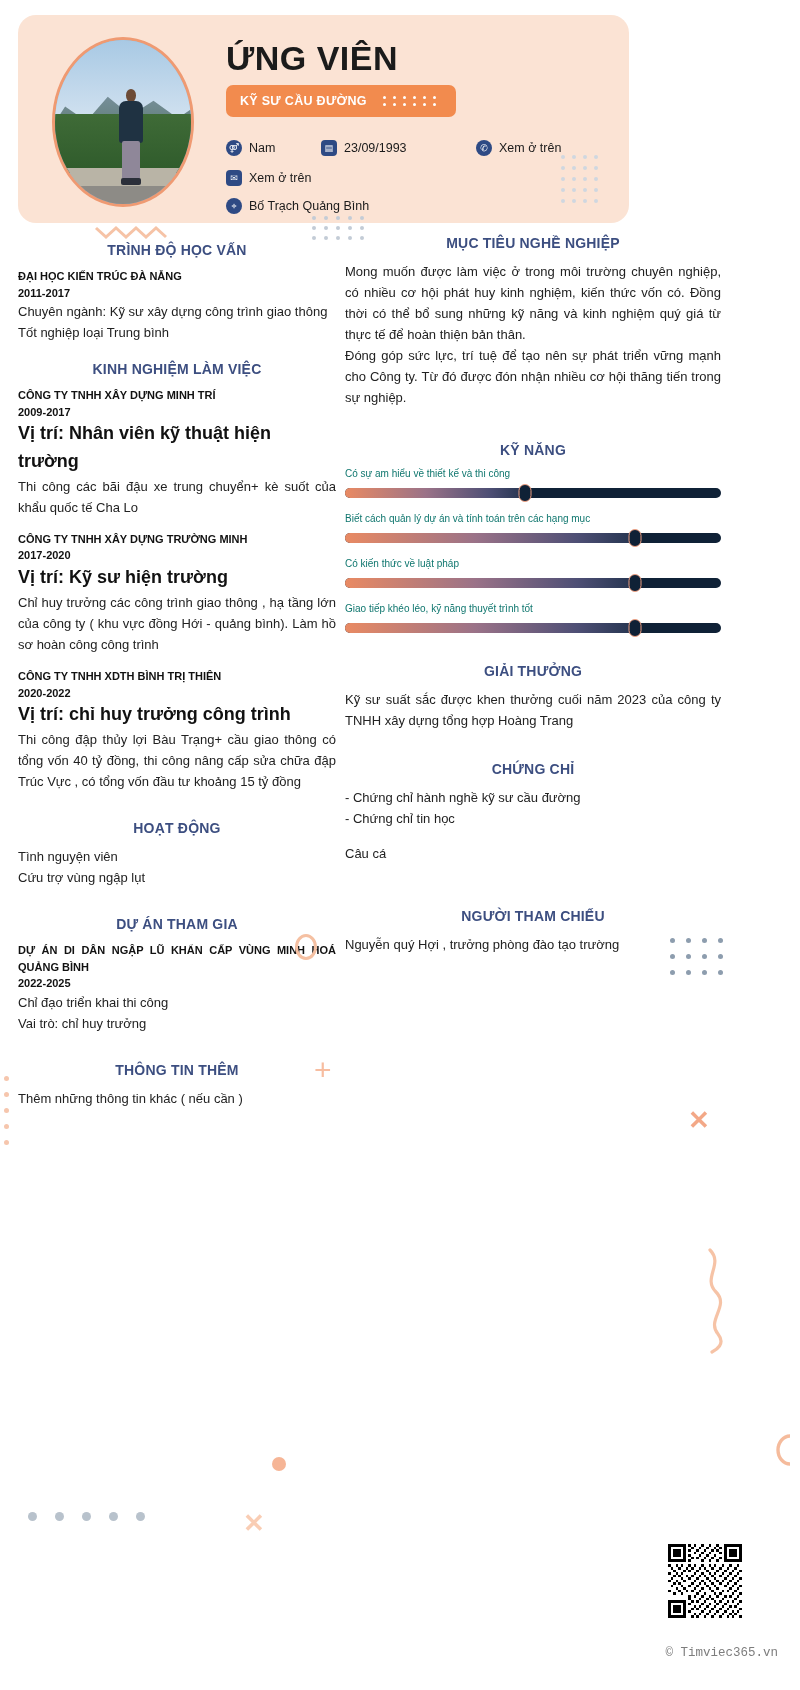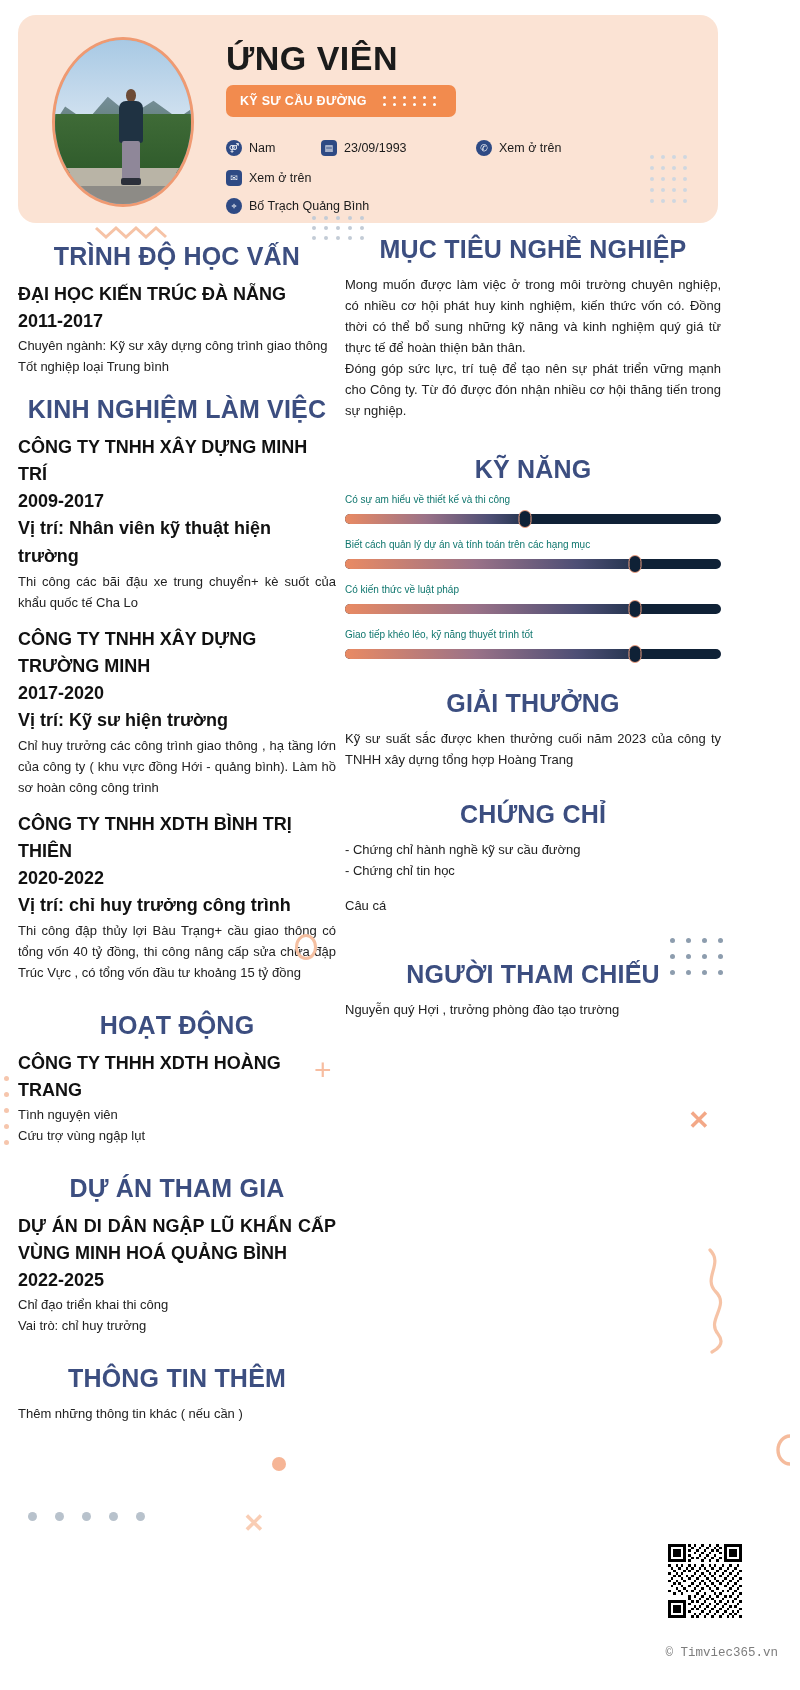--- a/index.html
+++ b/index.html
@@ -14,21 +14,21 @@
     width: 800px;
     height: 1690px;
     background: #ffffff;
     overflow: hidden;
   }
 
   
   .header-card {
     position: absolute;
     left: 18px; top: 15px;
-    width: 700px; height: 208px;
+    width: 611px; height: 208px;
     background: #fbe3d4;
     border-radius: 18px;
   }
   .photo-wrap {
     position: absolute;
     left: 34px; top: 22px;
     width: 142px; height: 170px;
     border-radius: 50%;
     border: 3px solid #ef9a72;
     overflow: hidden;
@@ -108,30 +108,30 @@
 
   .zigzag { position: absolute; left: 94px; top: 224px; }
 
   
   .col-left  { position: absolute; left: 18px;  top: 238px; width: 318px; }
   .col-right { position: absolute; left: 345px; top: 231px; width: 376px; }
 
   .sec-title {
     text-align: center;
     color: #3c4e80;
-    font-size: 25px;
+    font-size: 14px;
     font-weight: 700;
     letter-spacing: 0.2px;
     margin: 18px 0 10px 0;
   }
   .col-left .sec-title:first-child,
   .col-right .sec-title:first-child { margin-top: 4px; }
 
   .b-bold {
-    font-size: 18px; font-weight: 700; color: #111; line-height: 1.5;
+    font-size: 11px; font-weight: 700; color: #111; line-height: 1.5;
   }
   .b-semi {
     font-size: 18px; font-weight: 700; color: #111; line-height: 1.55;
   }
   .b-norm {
     font-size: 13px; color: #222; line-height: 1.62; text-align: justify;
   }
   .b-norm.nojust { text-align: left; }
   .blk { margin-bottom: 13px; }
 
@@ -318,21 +318,20 @@
 
     <div class="blk">
       <div class="b-bold">CÔNG TY TNHH XDTH BÌNH TRỊ THIÊN</div>
       <div class="b-bold">2020-2022</div>
       <div class="b-semi">Vị trí: chỉ huy trưởng công trình</div>
       <div class="b-norm">Thi công đập thủy lợi Bàu Trạng+ cầu giao thông có tổng vốn 40 tỷ đồng, thi công nâng cấp sửa chữa đập Trúc Vực , có tổng vốn đầu tư khoảng 15 tỷ đồng</div>
     </div>
 
     <div class="sec-title" style="margin-top:28px;">HOẠT ĐỘNG</div>
     <div class="blk">
-      <div class="b-bold">CÔNG TY THHH XDTH HOÀNG TRANG</div>
       <div class="b-norm nojust">Tình nguyện viên</div>
       <div class="b-norm nojust">Cứu trợ vùng ngập lụt</div>
     </div>
 
     <div class="sec-title" style="margin-top:28px;">DỰ ÁN THAM GIA</div>
     <div class="blk">
       <div class="b-bold" style="text-align:justify;">DỰ ÁN DI DÂN NGẬP LŨ KHẨN CẤP VÙNG MINH HOÁ QUẢNG BÌNH</div>
       <div class="b-bold">2022-2025</div>
       <div class="b-norm nojust">Chỉ đạo triển khai thi công</div>
       <div class="b-norm nojust">Vai trò: chỉ huy trưởng</div>

